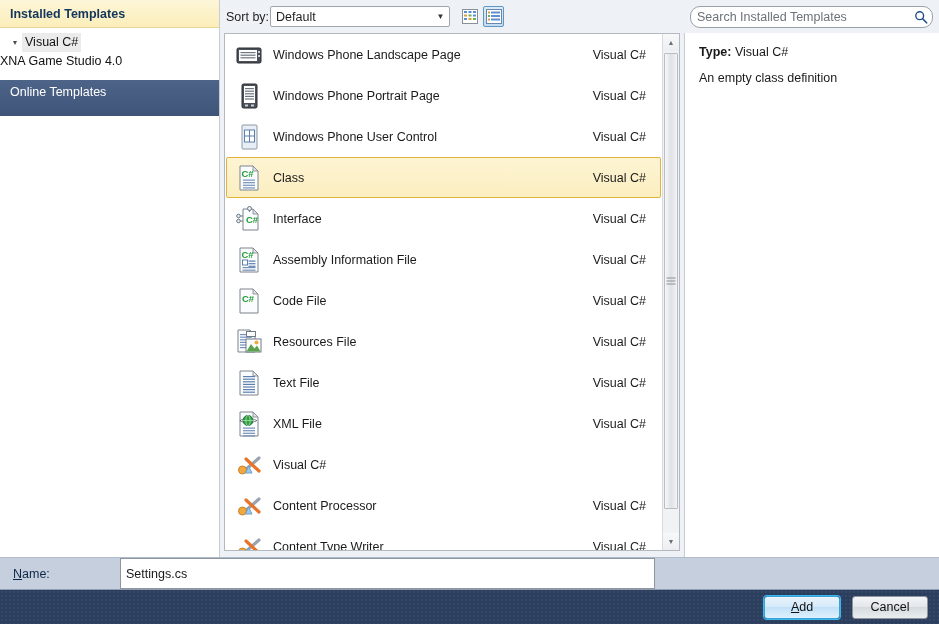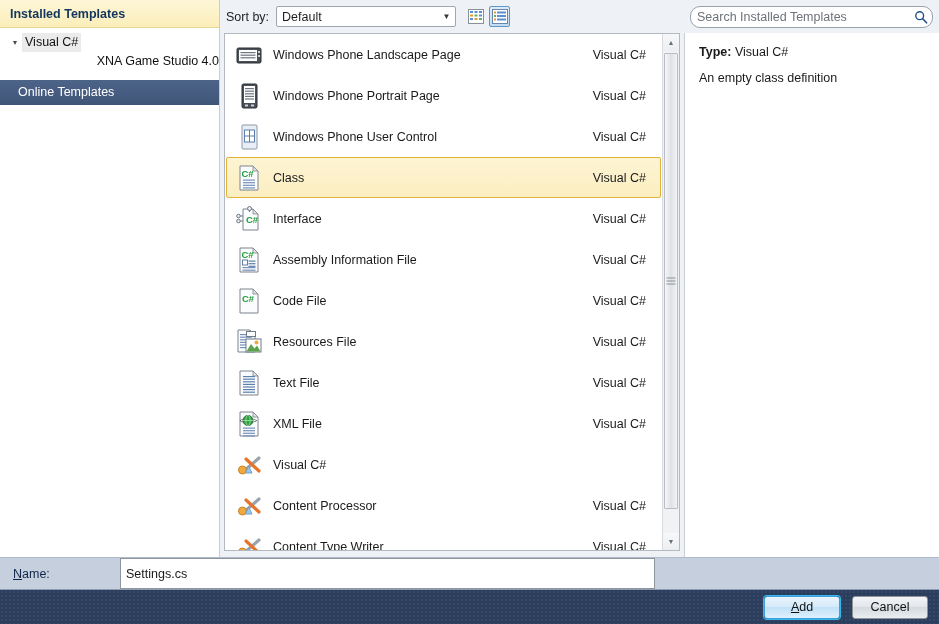--- a/index.html
+++ b/index.html
@@ -82,27 +82,26 @@
   }
   .node-label.selected-soft {
     background: #ebebeb;
   }
   .tree-child {
     font-size: 12.5px;
     height: 19px;
     line-height: 19px;
     color: #111111;
     white-space: nowrap;
-    text-align: right;
   }
   .sidebar-selected {
     margin-top: 9px;
-    height: 25px;
+    height: 36px;
     line-height: 25px;
-    padding-left: 18px;
+    padding-left: 10px;
     color: #ffffff;
     font-size: 12.5px;
     background: linear-gradient(to bottom, #4d6489 0%, #3f5578 100%);
     border-top: 1px solid #3c5party;
     white-space: nowrap;
   }
 
   
   .center {
     position: relative;
@@ -115,21 +114,21 @@
     height: 33px;
     display: flex;
     align-items: center;
     padding-left: 6px;
     background: #eef1f6;
     box-sizing: border-box;
   }
   .sortbar-label {
     font-size: 12.5px;
     color: #1e1e1e;
-    margin-right: 7px;
+    margin-right: 1px;
     white-space: nowrap;
   }
   .combo {
     width: 180px;
     height: 21px;
     background: #ffffff;
     border: 1px solid #9fa6ad;
     border-radius: 2px;
     display: flex;
     align-items: center;

